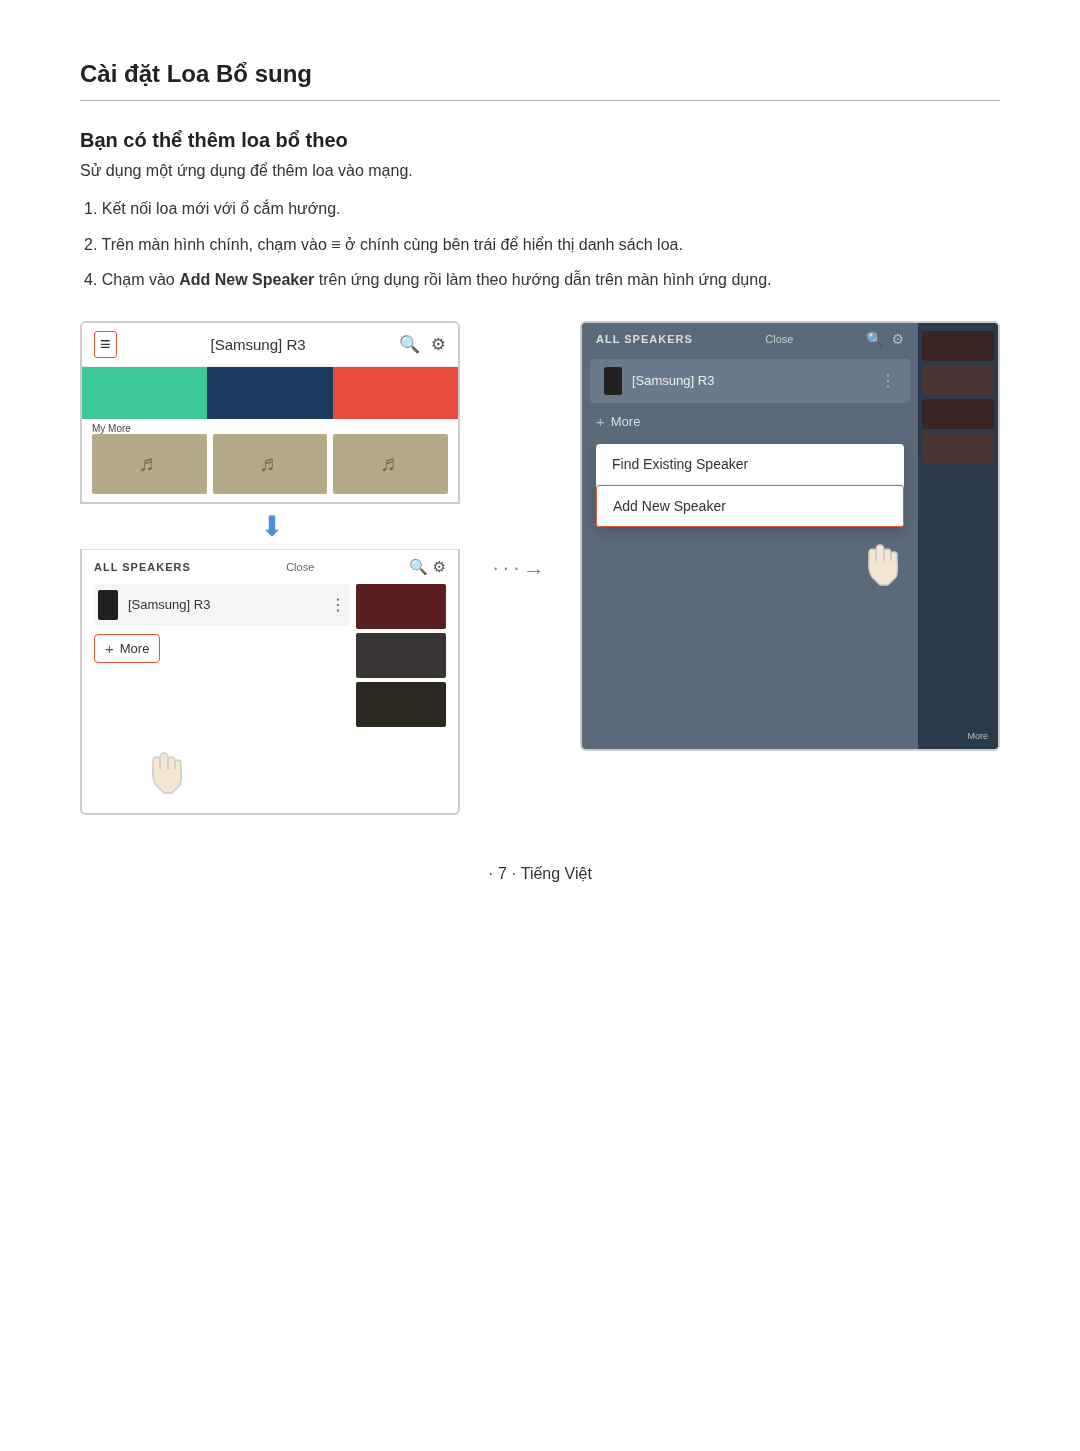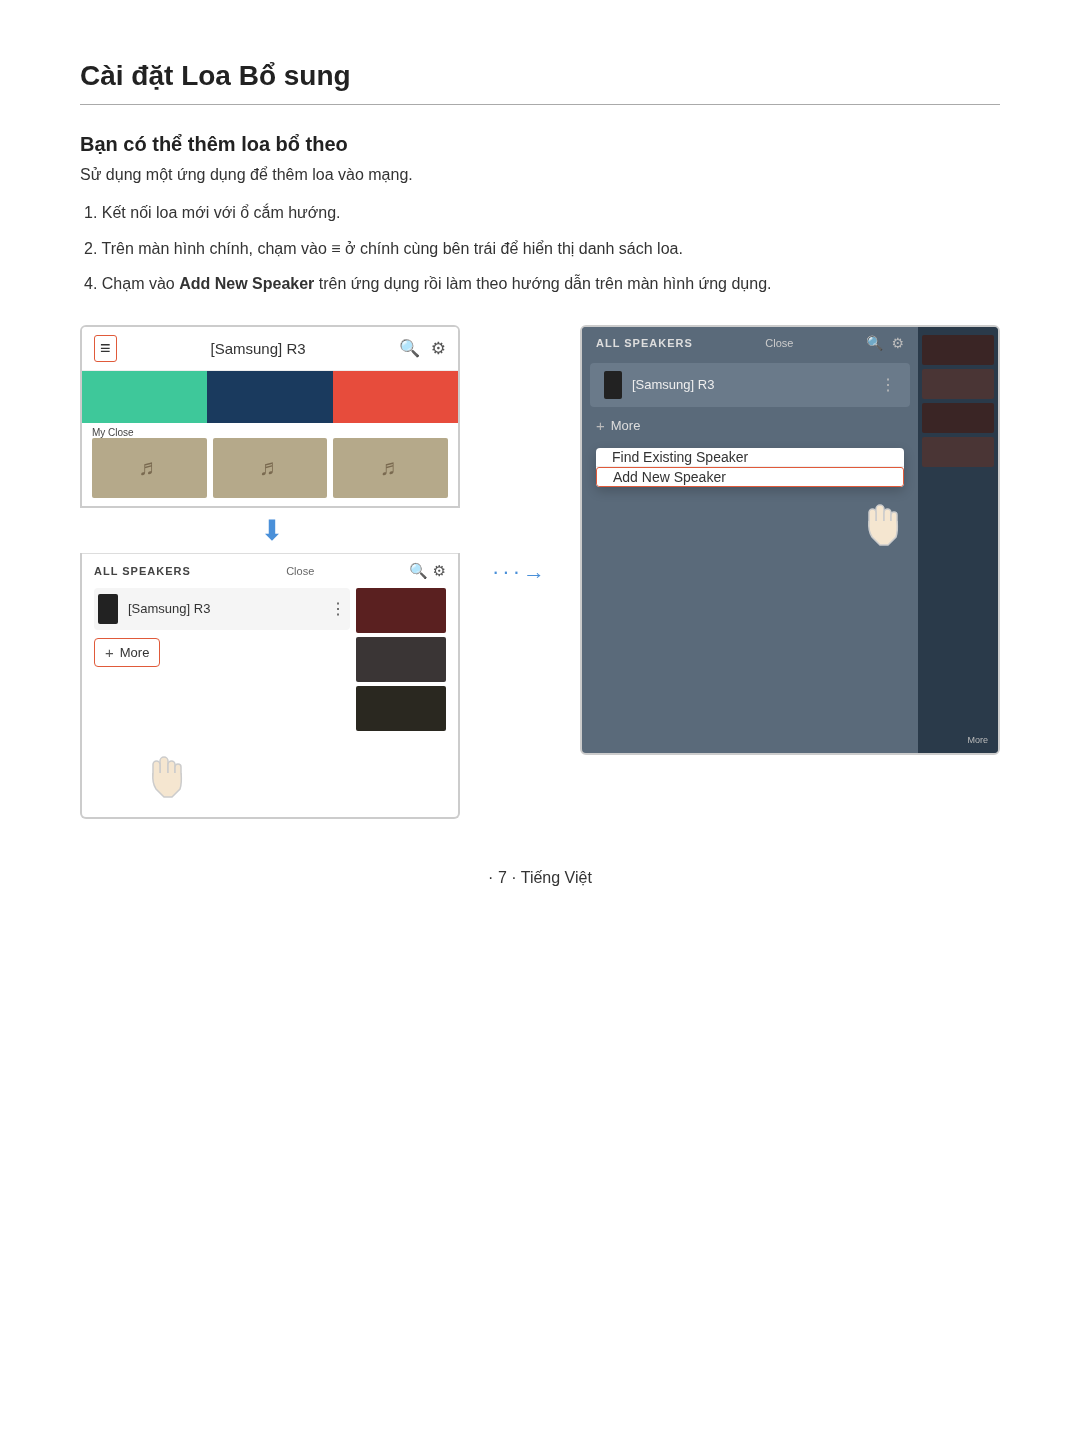--- a/index.html
+++ b/index.html
@@ -5,21 +5,21 @@
     * { box-sizing: border-box; margin: 0; padding: 0; }
     body {
       background: #fff;
       font-family: 'Arial', sans-serif;
       width: 1080px;
       min-height: 1451px;
       padding: 60px 80px;
       color: #222;
     }
     .page-title {
-      font-size: 28px;
+      font-size: 24px;
       font-weight: bold;
       padding-bottom: 12px;
       border-bottom: 1.5px solid #aaa;
       margin-bottom: 28px;
     }
     .section-heading {
       font-size: 20px;
       font-weight: bold;
       margin-bottom: 10px;
     }
@@ -265,21 +265,21 @@
     }
     
     .dropdown-menu {
       background: #fff;
       border-radius: 4px;
       box-shadow: 0 4px 12px rgba(0,0,0,0.2);
       margin: 8px 14px;
       overflow: hidden;
     }
     .dropdown-item {
-      padding: 1px 16px;
+      padding: 12px 16px;
       font-size: 14px;
       color: #333;
       border-bottom: 1px solid #eee;
       cursor: pointer;
     }
     .dropdown-item:last-child {
       border-bottom: none;
     }
     .dropdown-item.highlighted {
       border: 1.5px solid #e05a3a;
@@ -375,21 +375,21 @@
         <div class="icons">
           <span>🔍</span>
           <span>⚙</span>
         </div>
       </div>
       <div class="color-bar">
         <div class="cb1"></div>
         <div class="cb2"></div>
         <div class="cb3"></div>
       </div>
-      <div class="my-phone-label">My Close</div>
+      <div class="my-phone-label">My More</div>
       <div class="album-tiles">
         <div class="album-tile">♬</div>
         <div class="album-tile">♬</div>
         <div class="album-tile">♬</div>
       </div>
     </div>
 
     <div class="arrow-down" style="color:#4a90d9; font-size:28px; text-align:center; margin:6px 0;">
       ⬇
     </div>

